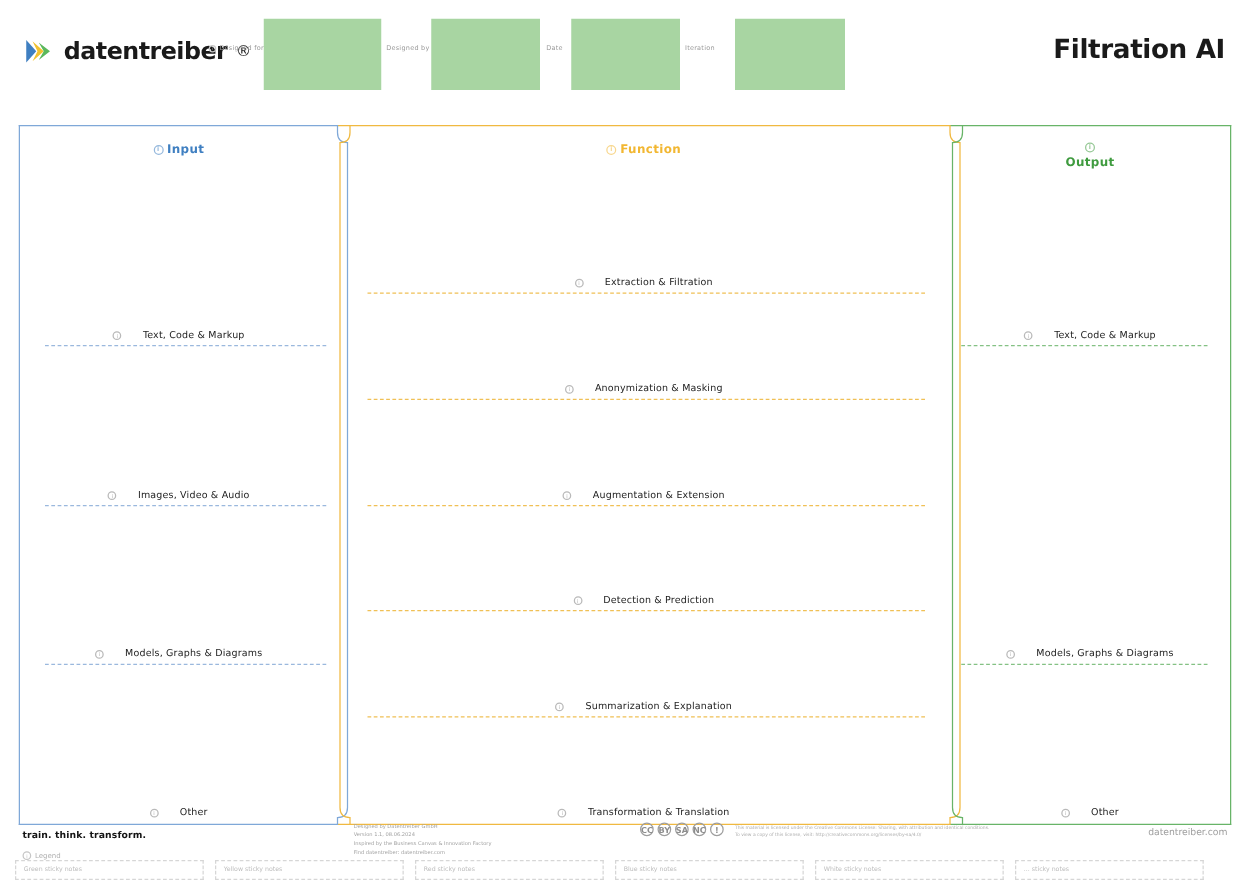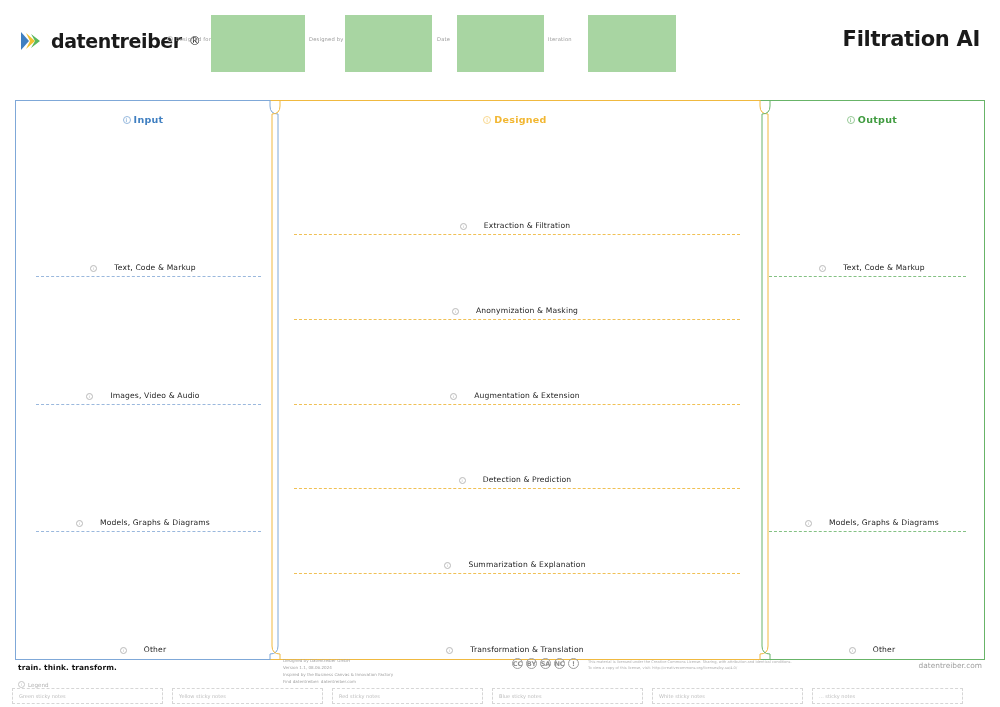--- a/index.html
+++ b/index.html
@@ -39,21 +39,21 @@
 
   
   .notch { position: absolute; width: 22px; height: 560px; top: 0; }
   .notch svg { display: block; }
 
   .col-head { position: absolute; top: 13px; width: 100%; text-align: center;
               font-size: 9.5px; font-weight: bold; letter-spacing: 0.3px;
               display: flex; align-items: center; justify-content: center; gap: 3px; }
   .head-blue   { color: #3f7fc1; }
   .head-amber  { color: #f2b732; }
-  .head-green  { color: #3f9b3f; }
+  .head-green  { color: #3f9b3f; flex-direction: column; }
   .head-icon { width: 8px; height: 8px; border-radius: 50%; border: 0.8px solid currentColor; opacity: 0.55;
                display: inline-flex; align-items: center; justify-content: center; font-size: 5px; }
 
   
   .row-item { position: absolute; width: 100%; }
   .row-label { text-align: center; font-size: 7.6px; color: #1d1d1d; letter-spacing: 0.15px;
                display: flex; align-items: flex-end; justify-content: center; gap: 17px; white-space: nowrap; }
   .row-dot { width: 7px; height: 7px; border-radius: 50%; border: 0.7px solid #b9b9b9;
              display: inline-flex; align-items: center; justify-content: center; font-size: 4.2px; color: #b0b0b0; }
   .row-rule { margin-top: 4px; height: 0; border-top: 1px dashed #9ab8dd; }
@@ -161,21 +161,21 @@
         <div class="row-label">
           <span class="row-dot">i</span>
           <span>Other</span>
         </div>
       </div>
     </div>
 
     <div class="col col-function">
       <div class="col-head head-amber">
         <span class="head-icon">i</span>
-        <span>Designed</span>
+        <span>Function</span>
       </div>
 
       <div class="row-item" style="top:120px">
         <div class="row-label">
           <span class="row-dot">i</span>
           <span>Extraction &amp; Filtration</span>
         </div>
         <div class="row-rule rule-amber" style="margin-left:24px; margin-right:20px;"></div>
       </div>
 

